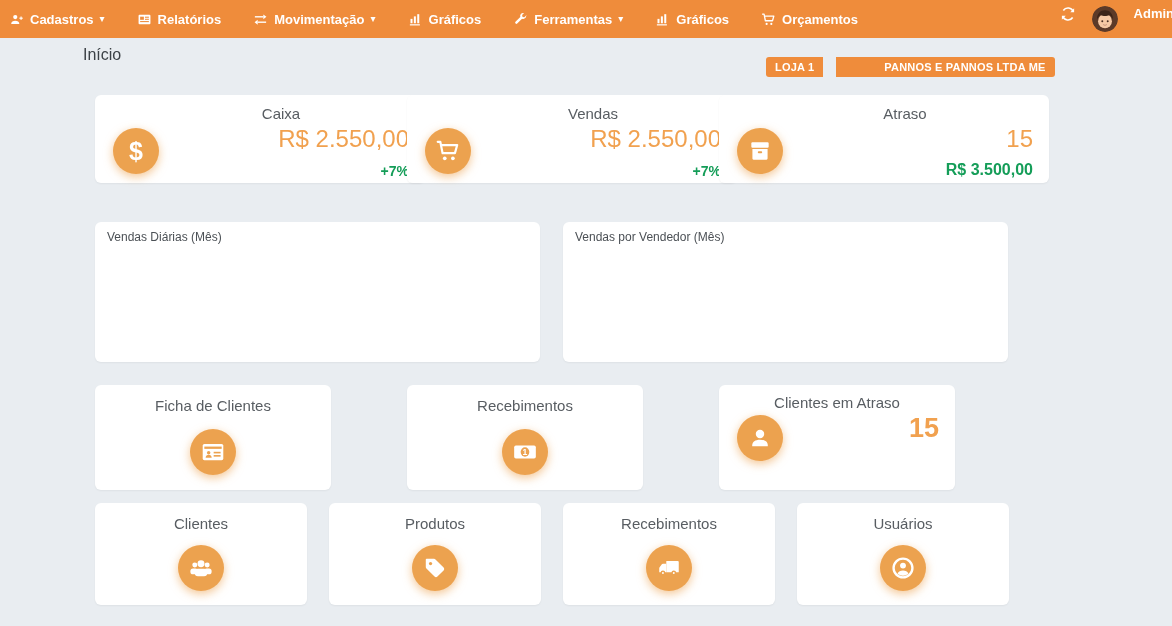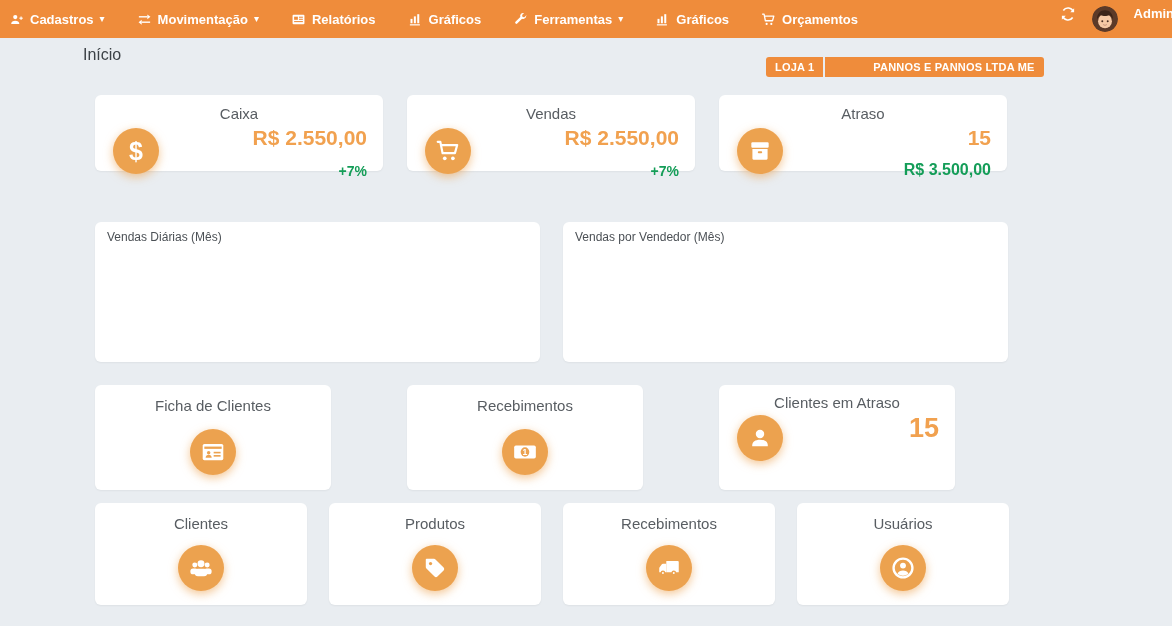--- a/index.html
+++ b/index.html
@@ -16,30 +16,30 @@
   .refresh-btn{width:16px;height:16px;display:inline-flex;cursor:pointer;}
   .refresh-btn svg{width:100%;height:100%;}
   .avatar{width:26px;height:26px;border-radius:50%;overflow:hidden;flex:0 0 auto;}
   .avatar svg{width:100%;height:100%;display:block;}
   .user-label{margin-right:-2px;white-space:nowrap;}
   .main{position:absolute;top:38px;left:0;width:1172px;height:588px;background:#E9EDF1;}
   .page-title{position:absolute;left:83px;top:8px;font-size:16px;color:#3C4247;}
   .badges{position:absolute;left:766px;top:19px;display:flex;}
   .badge{background:#EF8C3B;color:#fff;font-size:11px;font-weight:700;padding:4px 9px;cursor:pointer;letter-spacing:.2px;}
   .badge.first{border-radius:3px 0 0 3px;}
-  .badge.second{border-radius:0 3px 3px 0;margin-left:2px;padding-left:48px;}
+  .badge.second{border-radius:0 3px 3px 0;margin-left:13px;padding-left:48px;}
   .card{position:absolute;background:#fff;border-radius:6px;box-shadow:0 1px 2px rgba(0,0,0,.05);}
   .card-title{text-align:center;margin-top:10px;font-size:15px;color:#585D62;}
   .icon-circle{position:absolute;width:46px;height:46px;border-radius:50%;background:#ECA24F;
     box-shadow:0 3px 10px rgba(236,162,79,.6);display:flex;align-items:center;justify-content:center;color:#fff;}
   .icon-circle svg{width:26px;height:26px;}
   .dollar-glyph{font-size:25px;font-weight:700;line-height:1;}
-  .stat-card{width:288px;height:76px;top:57px;}
+  .stat-card{width:288px;height:88px;top:57px;padding-left:42px;}
   .stat-card .icon-circle{left:18px;top:33px;}
-  .stat-value{position:absolute;right:16px;top:32px;font-size:21px;font-weight:700;color:#F1A14F;line-height:1;}
+  .stat-value{position:absolute;right:16px;top:32px;font-size:24px;font-weight:400;color:#F1A14F;line-height:1;}
   .stat-delta{position:absolute;right:16px;top:68px;font-size:14px;font-weight:700;color:#149D58;}
   .stat-secondary{position:absolute;right:16px;top:66px;font-size:16px;font-weight:700;color:#149D58;}
   .chart-panel{top:184px;width:445px;height:140px;}
   .chart-title{position:absolute;left:12px;top:8px;font-size:12px;color:#4B5055;}
   .info-card{top:347px;width:236px;height:105px;cursor:pointer;}
   .info-card .card-title{margin-top:12px;}
   .circle-centered{left:50%;transform:translateX(-50%);top:44px;}
   .info-card .icon-left{left:18px;top:30px;}
   .info-card .card-title.tight{margin-top:9px;}
   .info-value{position:absolute;right:16px;top:30px;font-size:27px;font-weight:700;color:#F1A14F;line-height:1;}
@@ -58,41 +58,41 @@
           <path d="M3.5 19c0-3.3 2.9-5.2 6.5-5.2s6.5 1.9 6.5 5.2z"></path>
           <rect x="16.6" y="9" width="5.4" height="1.8"></rect>
           <rect x="18.4" y="7.2" width="1.8" height="5.4"></rect>
         </svg>
     </span>
     <span>Cadastros</span>
     <span class="caret"></span>
   </div>
   <div class="nav-item">
     <span class="nav-icon">
-      <svg viewBox="0 0 24 24" fill="#fff">
-          <rect x="3" y="6.6" width="13.5" height="2.2"></rect>
-          <path d="M16.5 3.8L21.5 7.7l-5 3.9z"></path>
-          <rect x="7.5" y="15.2" width="13.5" height="2.2"></rect>
-          <path d="M7.5 12.4L2.5 16.3l5 3.9z"></path>
-        </svg>
-    </span>
-    <span>Movimentação</span>
-    <span class="caret"></span>
-  </div>
-  <div class="nav-item">
-    <span class="nav-icon">
       <svg viewBox="0 0 24 24">
           <rect x="2.5" y="4.5" width="19" height="15" rx="1.6" fill="#fff"></rect>
           <rect x="5" y="7.5" width="6" height="5" fill="#EF8C3B"></rect>
           <rect x="12.8" y="7.5" width="6.2" height="1.7" fill="#EF8C3B"></rect>
           <rect x="12.8" y="10.8" width="6.2" height="1.7" fill="#EF8C3B"></rect>
           <rect x="5" y="14.5" width="14" height="1.7" fill="#EF8C3B"></rect>
         </svg>
     </span>
     <span>Relatórios</span>
+  </div>
+  <div class="nav-item">
+    <span class="nav-icon">
+      <svg viewBox="0 0 24 24" fill="#fff">
+          <rect x="3" y="6.6" width="13.5" height="2.2"></rect>
+          <path d="M16.5 3.8L21.5 7.7l-5 3.9z"></path>
+          <rect x="7.5" y="15.2" width="13.5" height="2.2"></rect>
+          <path d="M7.5 12.4L2.5 16.3l5 3.9z"></path>
+        </svg>
+    </span>
+    <span>Movimentação</span>
+    <span class="caret"></span>
   </div>
   <div class="nav-item">
     <span class="nav-icon">
       <svg viewBox="0 0 24 24" fill="#fff">
           <rect x="4" y="11" width="3.2" height="7"></rect>
           <rect x="9.4" y="7" width="3.2" height="11"></rect>
           <rect x="14.8" y="3.5" width="3.2" height="14.5"></rect>
           <rect x="3" y="19.6" width="16" height="1.9"></rect>
         </svg>
     </span>

